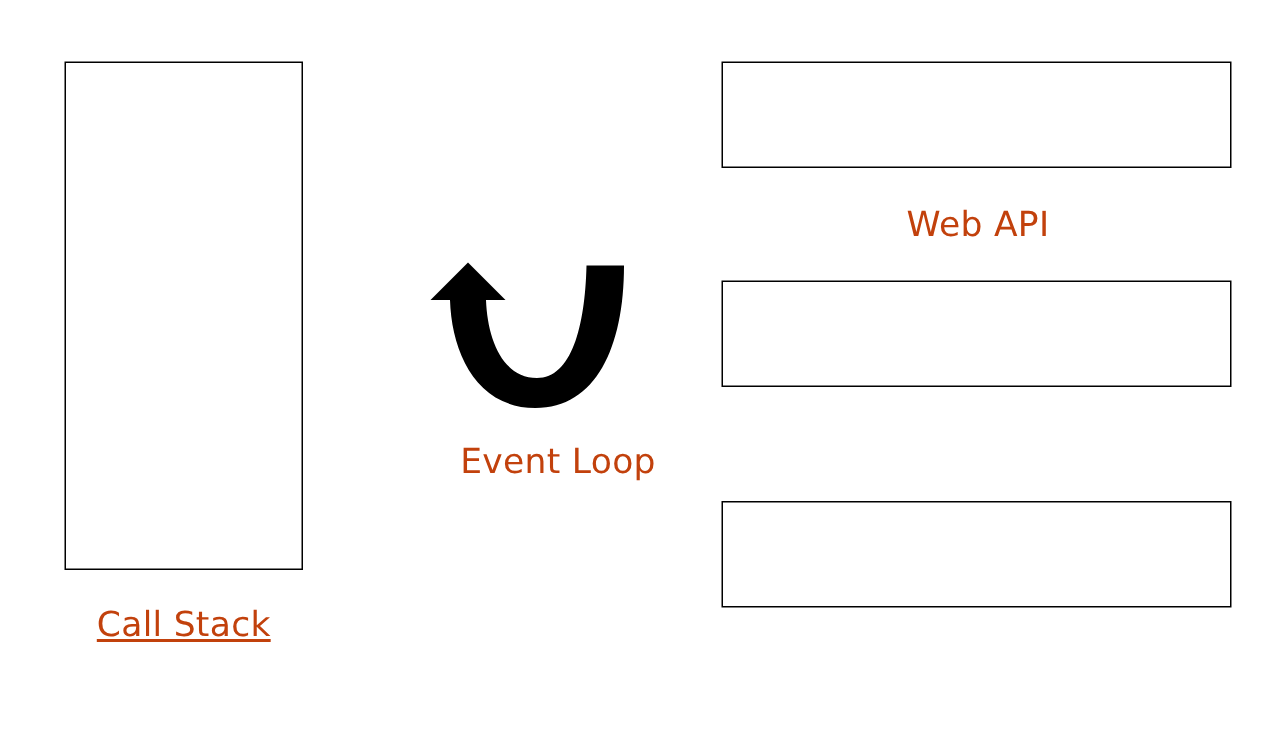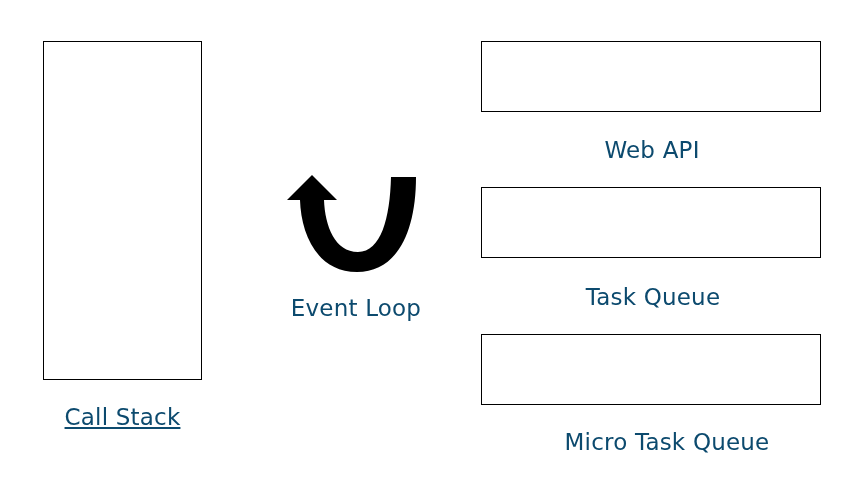--- a/index.html
+++ b/index.html
@@ -27,21 +27,21 @@
     box-sizing: border-box;
     border: 1px solid #000000;
     background: #ffffff;
   }
 
   
   .node-label {
     position: absolute;
     box-sizing: border-box;
     text-align: center;
-    color: #0c4a6e;
+    color: #c2410c;
     font-family: "DejaVu Sans", sans-serif;
     font-size: 23px;
     font-weight: 400;
     line-height: 1;
     white-space: nowrap;
     letter-spacing: 0.2px;
   }
 
   
   #call-stack-box {
@@ -102,21 +102,21 @@
     height: 150px;
   }
   #event-loop-arrow-icon {
     position: absolute;
     left: 0px;
     top: 0px;
     width: 145px;
     height: 110px;
   }
   #event-loop-label {
-    left: 276px;
+    left: 292px;
     top: 297px;
     width: 160px;
   }
 </style>
 </head>
 <body>
 
 <div id="diagram-canvas">
 
   <div class="node-box" id="call-stack-box"></div>
@@ -137,18 +137,16 @@
                C 101 82, 110 48, 111 7
                Z" fill="#000000" stroke="none"></path>
     </svg>
   </div>
   <div class="node-label" id="event-loop-label">Event Loop</div>
 
   <div class="node-box" id="web-api-box"></div>
   <div class="node-label" id="web-api-label">Web API</div>
 
   <div class="node-box" id="task-queue-box"></div>
-  <div class="node-label" id="task-queue-label">Task Queue</div>
 
   <div class="node-box" id="micro-task-queue-box"></div>
-  <div class="node-label" id="micro-task-queue-label">Micro Task Queue</div>
 
 </div>
 
 </body></html>

